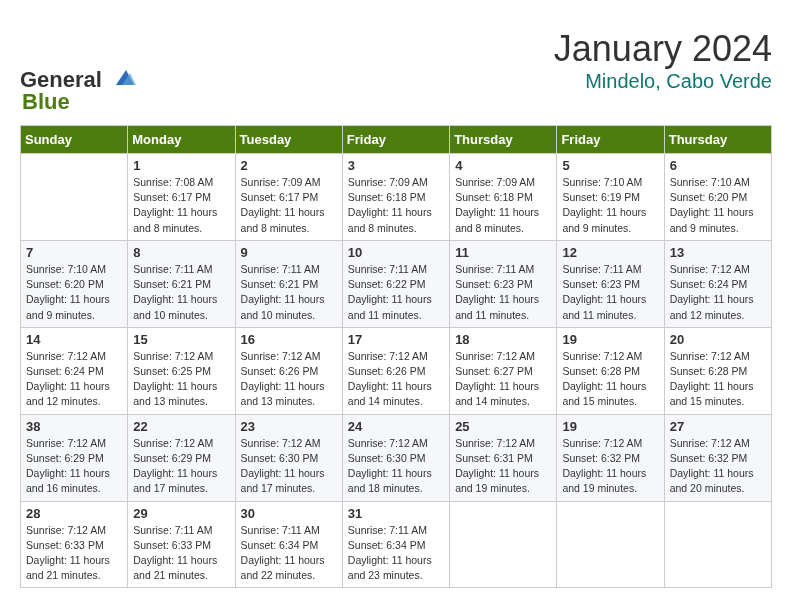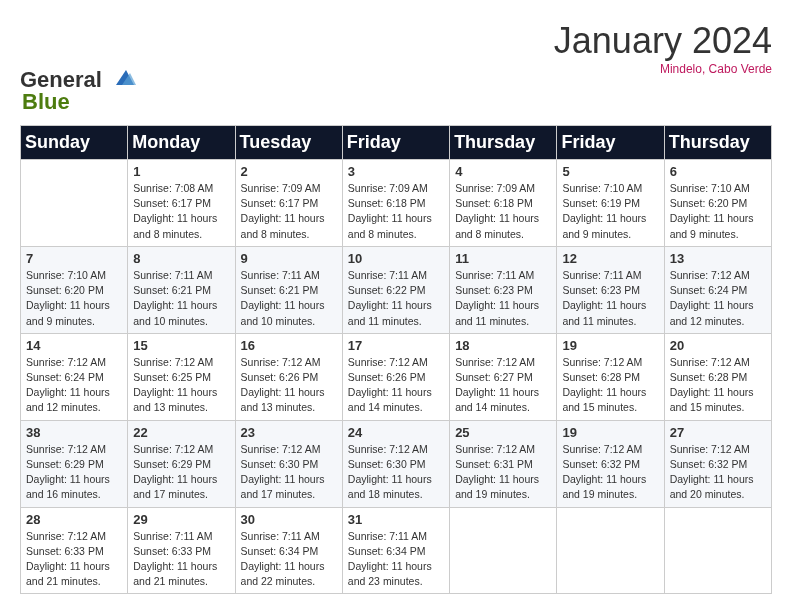--- a/index.html
+++ b/index.html
@@ -30,39 +30,40 @@
       font-weight: bold;
       color: #4d7c0f;
     }
     .logo-icon {
       width: 30px;
       height: 30px;
       margin-left: 4px;
     }
     .title-section {
       text-align: right;
+      margin-top: 8px;
     }
     .month-title {
       font-size: 36px;
       font-weight: normal;
       color: #333;
     }
     .location-title {
-      font-size: 12px;
-      color: #be185d;
+      font-size: 20px;
+      color: #0f766e;
     }
     table {
       width: 100%;
       border-collapse: collapse;
     }
     th {
-      background-color: #0f172a;
+      background-color: #4d7c0f;
       color: #fff;
       padding: 6px 4px;
-      font-size: 18px;
+      font-size: 13px;
       text-align: left;
       border: 1px solid #ccc;
     }
     td {
       border: 1px solid #ccc;
       vertical-align: top;
       padding: 4px 5px;
       font-size: 11px;
       color: #333;
       height: 85px;

